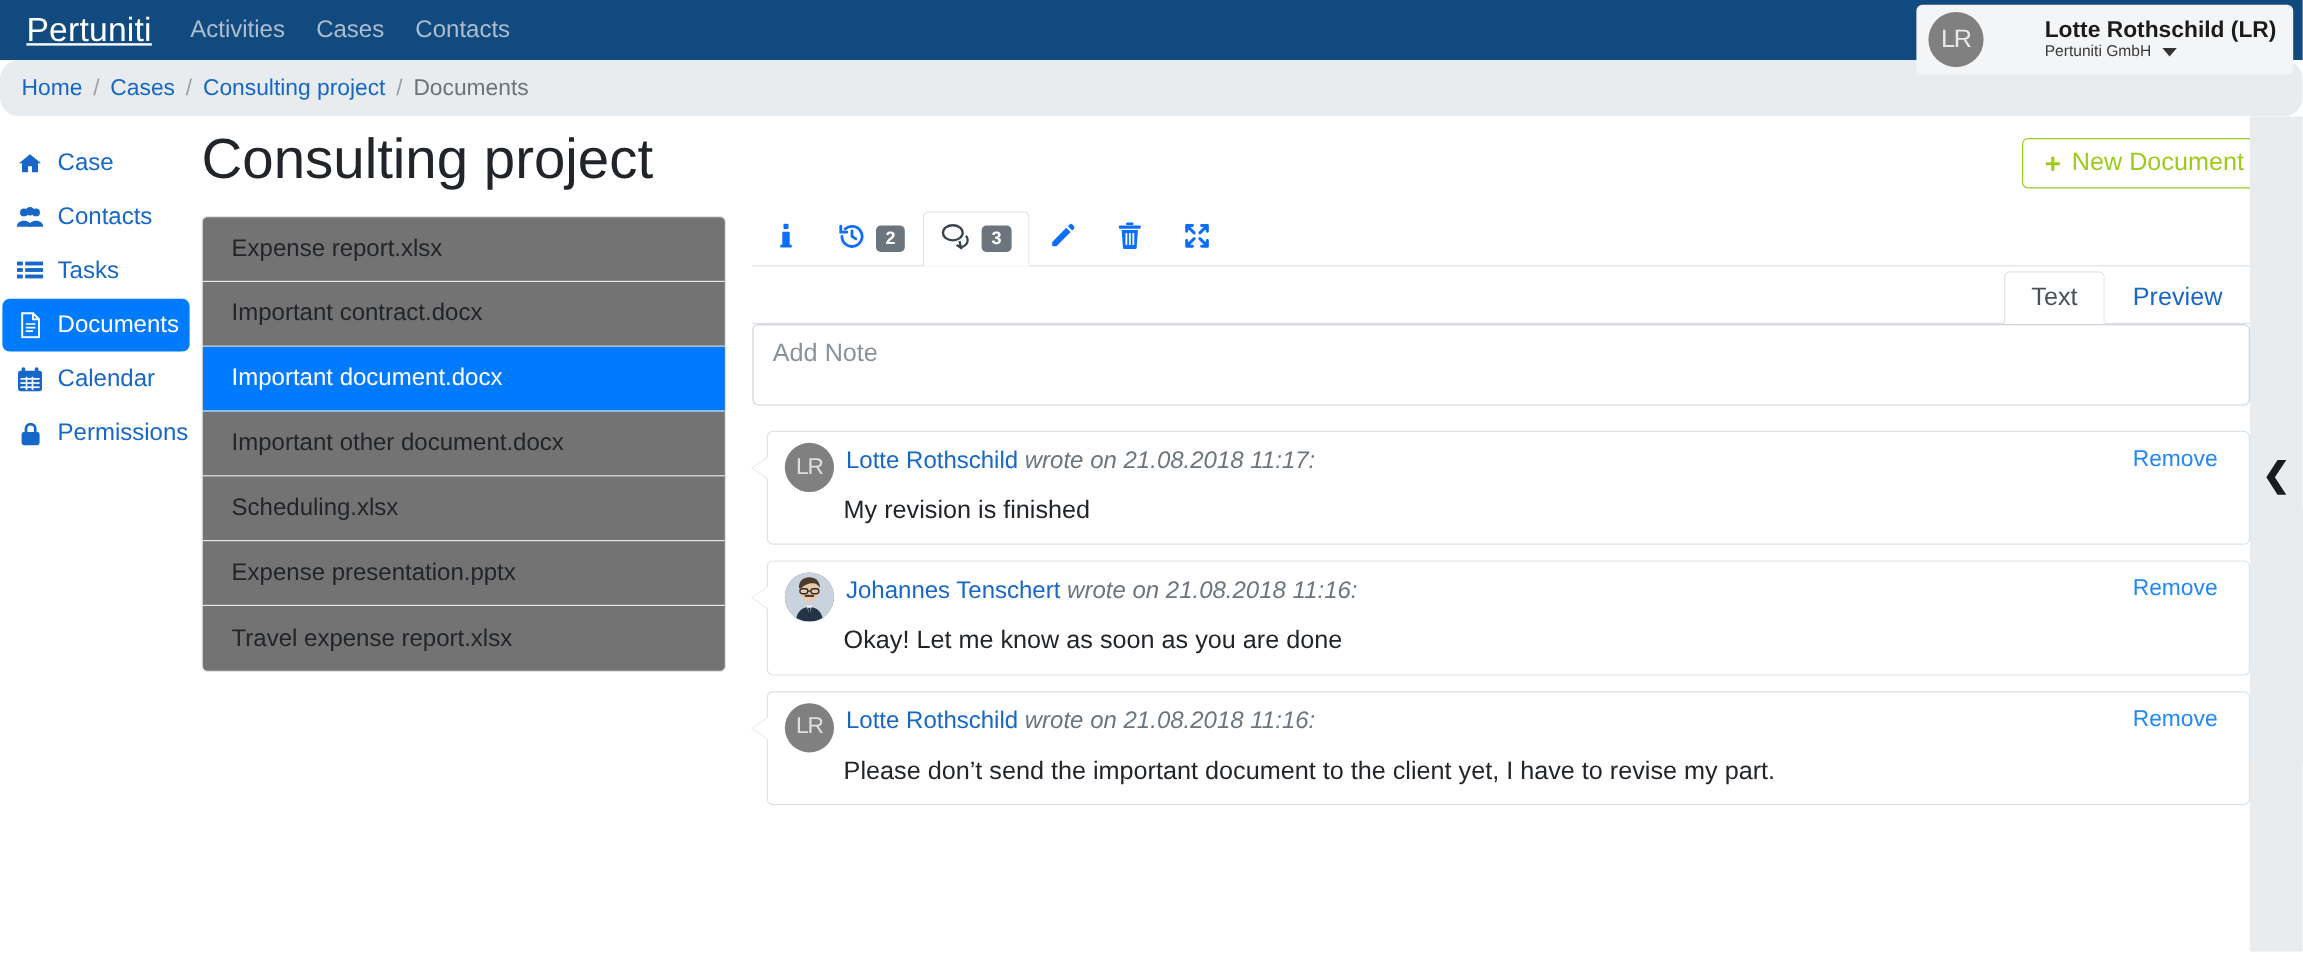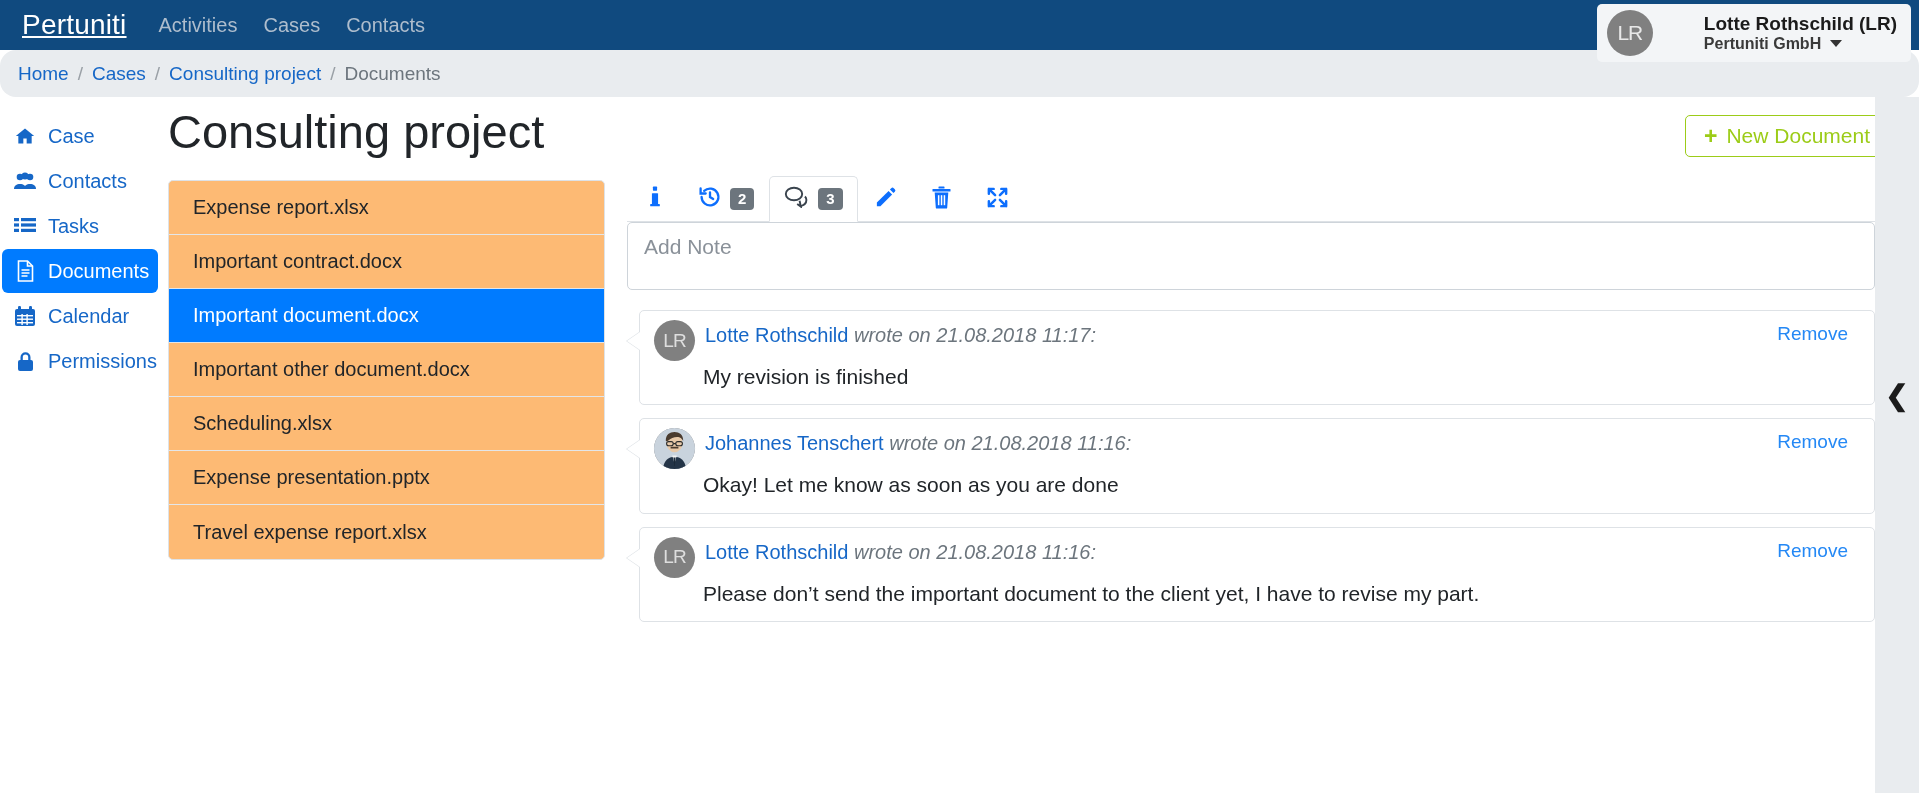--- a/index.html
+++ b/index.html
@@ -54,21 +54,21 @@
     color: #e8e8e8;
     display: flex; align-items: center; justify-content: center;
     font-size: 21px;
     letter-spacing: -1px;
     flex: 0 0 auto;
     margin-right: 11px;
   }
   .user-text { display: flex; flex-direction: column; justify-content: center; line-height: 1.15; margin-left: 40px; }
   .user-name { font-size: 19px; font-weight: bold; color: #1b1b1b; white-space: nowrap; }
   .user-org-row { display: flex; align-items: center; gap: 9px; }
-  .user-org { font-size: 16px; color: #3a3a3a; white-space: nowrap; font-weight: bold; }
+  .user-org { font-size: 13px; color: #3a3a3a; white-space: nowrap; }
   .caret-down {
     width: 0; height: 0;
     border-left: 6px solid transparent;
     border-right: 6px solid transparent;
     border-top: 7px solid #333;
   }
 
   
   .breadcrumb-bar {
     height: 47px;
@@ -144,21 +144,21 @@
   .plus-ico { font-size: 23px; line-height: 1; font-weight: bold; }
 
   .content-cols { display: flex; align-items: flex-start; padding-left: 3px; }
 
   
   .doc-list {
     width: 437px;
     flex: 0 0 437px;
     border: 1px solid #dee2e6;
     border-radius: 5px;
-    background: #fdba74;
+    background: #737373;
     overflow: hidden;
     margin-top: 5px;
   }
   .doc-item {
     height: 54px;
     display: flex;
     align-items: center;
     padding: 0 24px;
     font-size: 20px;
     color: #212529;
@@ -524,20 +524,24 @@
                 <path d="M3 3l6.5 6.5M3 3v5M3 3h5"></path>
                 <path d="M21 3l-6.5 6.5M21 3v5M21 3h-5"></path>
                 <path d="M3 21l6.5-6.5M3 21v-5M3 21h5"></path>
                 <path d="M21 21l-6.5-6.5M21 21v-5M21 21h-5"></path>
               </svg>
             </span>
           </div>
         </div>
 
         
+        <div class="subtabs">
+          <div class="subtab active">Text</div>
+          <div class="subtab">Preview</div>
+        </div>
 
         
         <textarea class="note-box" placeholder="Add Note" style=""></textarea>
 
         
         <div class="comments">
 
           <div class="comment-wrap">
             <div class="comment-arrow"></div>
             <div class="comment">

